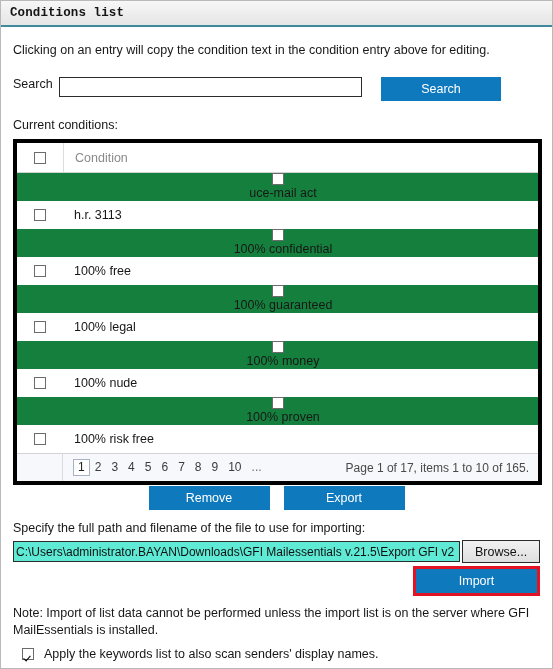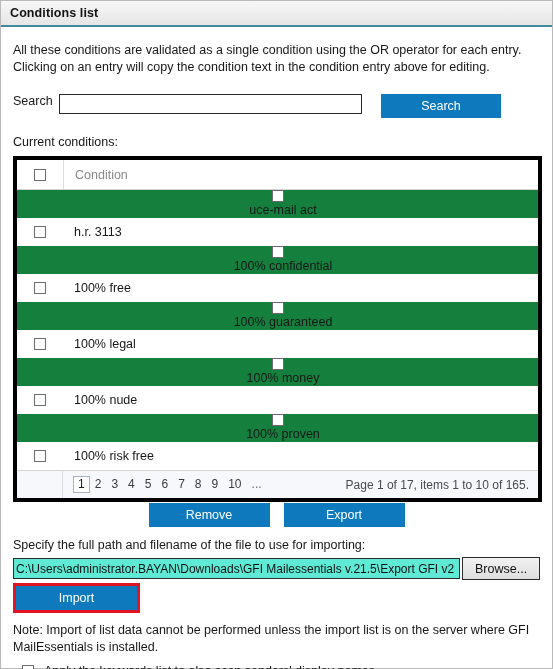--- a/index.html
+++ b/index.html
@@ -34,20 +34,21 @@
     border-bottom: 2px solid #3f8a9c;
     display: flex;
     align-items: center;
     padding-left: 9px;
   }
   #titlebar .title {
     font-size: 12.5px;
     font-weight: bold;
     color: #141414;
     letter-spacing: .1px;
+    font-family: Liberation Mono, monospace;
   }
 
   
   #content {
     padding: 0 12px;
     box-sizing: border-box;
   }
 
   .intro {
     margin-top: 15px;
@@ -256,20 +257,21 @@
     border: 1px solid #2b2b2b;
     font-family: "Liberation Sans", sans-serif;
     font-size: 12.5px;
     color: #111;
     cursor: pointer;
   }
 
   .import-row {
     margin-top: 3px;
     display: flex;
+    justify-content: flex-end;
   }
   #import-wrap {
     border: 3px solid #e21423;
     padding: 0;
     display: inline-block;
     line-height: 0;
   }
   #import-btn { width: 121px; height: 24px; }
 
   .note {
@@ -296,21 +298,20 @@
 
 <div id="panel">
 
   <div id="titlebar">
     <span class="title">Conditions list</span>
   </div>
 
   <div id="content">
 
     <div class="intro">
-      <div>All these conditions are validated as a single condition using the OR operator for each entry.</div>
       <div>Clicking on an entry will copy the condition text in the condition entry above for editing.</div>
     </div>
 
     <div class="search-row">
       <span class="search-label">Search</span>
       <input class="search-input" type="text" placeholder="" style="">
       <button class="btn-blue" id="search-btn">Search</button>
     </div>
 
     <div class="section-label">Current conditions:</div>

